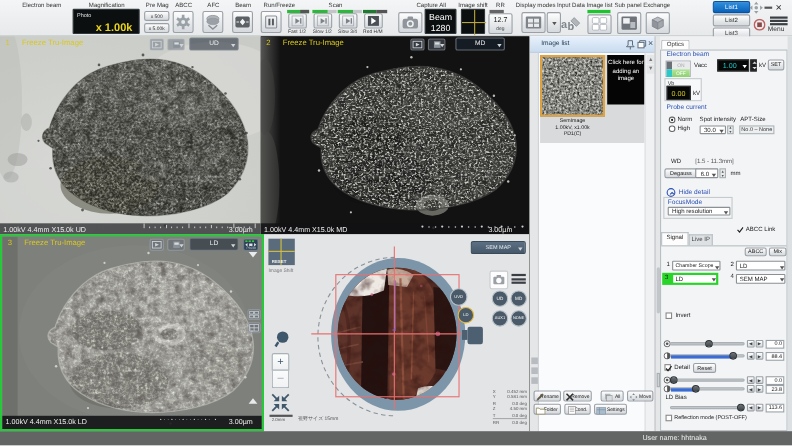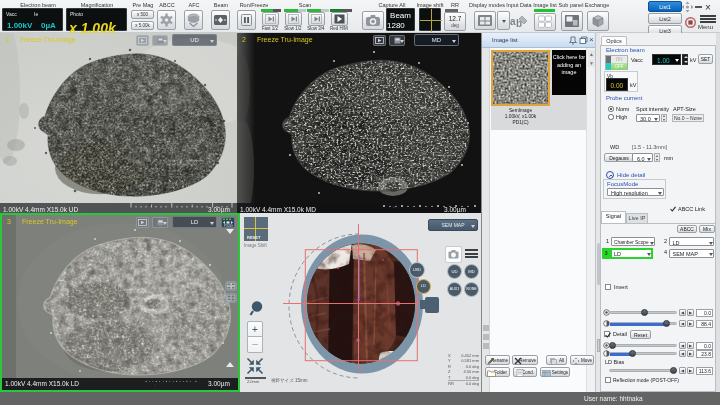--- a/index.html
+++ b/index.html
@@ -25,30 +25,24 @@
 .sthumb{position:absolute;width:7px;height:7px;background:linear-gradient(#6a7075,#3f4549);border:1px solid #2c3236;border-radius:50%;top:-3px;}
 .sarr{position:absolute;width:7px;height:7px;background:linear-gradient(#fdfdfd,#d8dce0);border:1px solid #9aa0a6;border-radius:1px;font-size:4px;color:#444;text-align:center;line-height:6px;}
 .sval{position:absolute;width:17px;height:8px;background:#fff;border:1px solid #9aa0a6;font-size:5px;color:#222;text-align:right;padding-right:1px;line-height:7px;}
 .chk{position:absolute;width:6px;height:6px;background:#fff;border:1px solid #888;}
 </style></head>
 <body>
 <div id="app">
 
 <div class="abs" id="topbar" style="left:0;top:0;width:720px;height:33px;background:linear-gradient(#f4f5f6,#e7e9eb);border-bottom:1px solid #c8ccce;">
   <div class="lbl" style="left:10px;top:2px;width:56px;">Electron beam</div>
-  <div class="blackbox" style="left:2px;top:8px;width:61px;height:23px;">
-    <span class="abs wsm" style="left:3px;top:2px;">Vacc</span>
-    <span class="abs wsm" style="left:31px;top:2px;">Ie</span>
-    <span class="abs cy" style="left:4px;top:12px;font-size:8px;">1.00kV</span>
-    <span class="abs cy" style="left:38px;top:12px;font-size:8px;">0µA</span>
-  </div>
   <div class="lbl" style="left:66px;top:2px;width:62px;">Magnification</div>
   <div class="blackbox" style="left:66px;top:8px;width:61px;height:23px;">
     <span class="abs wsm" style="left:3px;top:2px;">Photo</span>
-    <span class="abs yel" style="left:2px;top:11px;font-size:14px;font-style:italic;">x 1.00k</span>
+    <span class="abs yel" style="left:20px;top:11px;font-size:10px;">x 1.00k</span>
   </div>
   <div class="lbl" style="left:128px;top:2px;width:30px;">Pre Mag</div>
   <div class="btn" style="left:131px;top:10px;width:23px;height:9px;font-size:4.5px;color:#333;text-align:center;line-height:8px;">x 500</div>
   <div class="btn" style="left:131px;top:21px;width:23px;height:9px;font-size:4.5px;color:#333;text-align:center;line-height:8px;">x 5.00k</div>
   <div class="lbl" style="left:156px;top:2px;width:22px;">ABCC</div>
   <div class="btn" style="left:157px;top:10px;width:19px;height:20px;">
         <svg width="17" height="18" viewBox="0 0 17 18">
           <g fill="#9aa2a8">
             <circle cx="8.5" cy="9" r="4.2"></circle>
             <g stroke="#9aa2a8" stroke-width="2.4">
@@ -130,21 +124,21 @@
   <div class="btn" style="left:362px;top:11px;width:22px;height:19px;">
         <svg width="20" height="17" viewBox="0 0 20 17">
           <rect x="3" y="5" width="14" height="9" rx="2" fill="#8f959b"></rect>
           <rect x="7.5" y="3" width="5" height="3" rx="1" fill="#8f959b"></rect>
           <circle cx="10" cy="9.5" r="3.2" fill="#f0f1f2"></circle>
           <circle cx="10" cy="9.5" r="1.8" fill="#8f959b"></circle>
         </svg>
       </div>
   <div class="blackbox" style="left:386px;top:8px;width:29px;height:23px;">
     <span class="abs" style="left:0;right:0;top:2px;color:#fff;font-size:8px;text-align:center;">Beam</span>
-    <span class="abs" style="left:0;right:0;top:12px;color:#fff;font-size:8px;text-align:left;">1280</span>
+    <span class="abs" style="left:0;right:0;top:12px;color:#fff;font-size:8px;text-align:center;">1280</span>
   </div>
   <div class="lbl" style="left:408px;top:2px;width:44px;">Image shift</div>
   <div class="blackbox" style="left:419px;top:8px;width:22px;height:23px;">
     <div class="abs" style="left:0;width:22px;top:11px;height:1px;background:#b8a83c;"></div>
     <div class="abs" style="left:11px;width:1px;top:0;height:23px;background:#b8a83c;"></div>
   </div>
   <div class="lbl" style="left:444px;top:2px;width:22px;">RR</div>
   <div class="abs" style="left:445px;top:9px;width:13px;height:2.5px;background:#666;"></div>
   <div class="btn" style="left:444px;top:12px;width:22px;height:19px;">
     <span class="abs" style="left:0;right:0;top:2px;font-size:6.5px;color:#222;text-align:center;">12.7</span>

